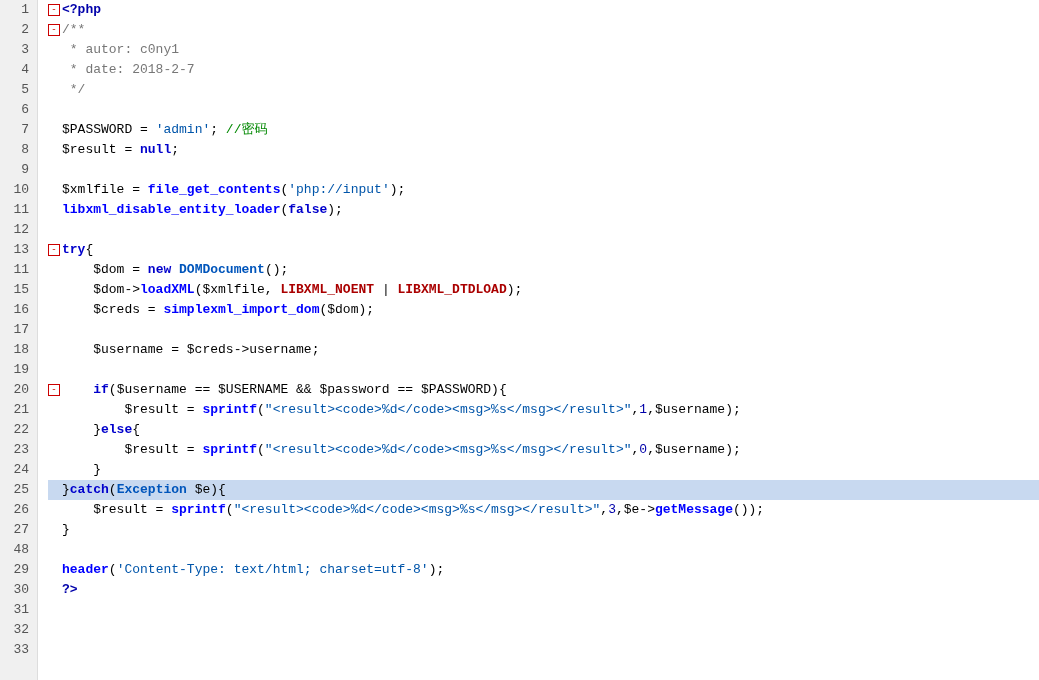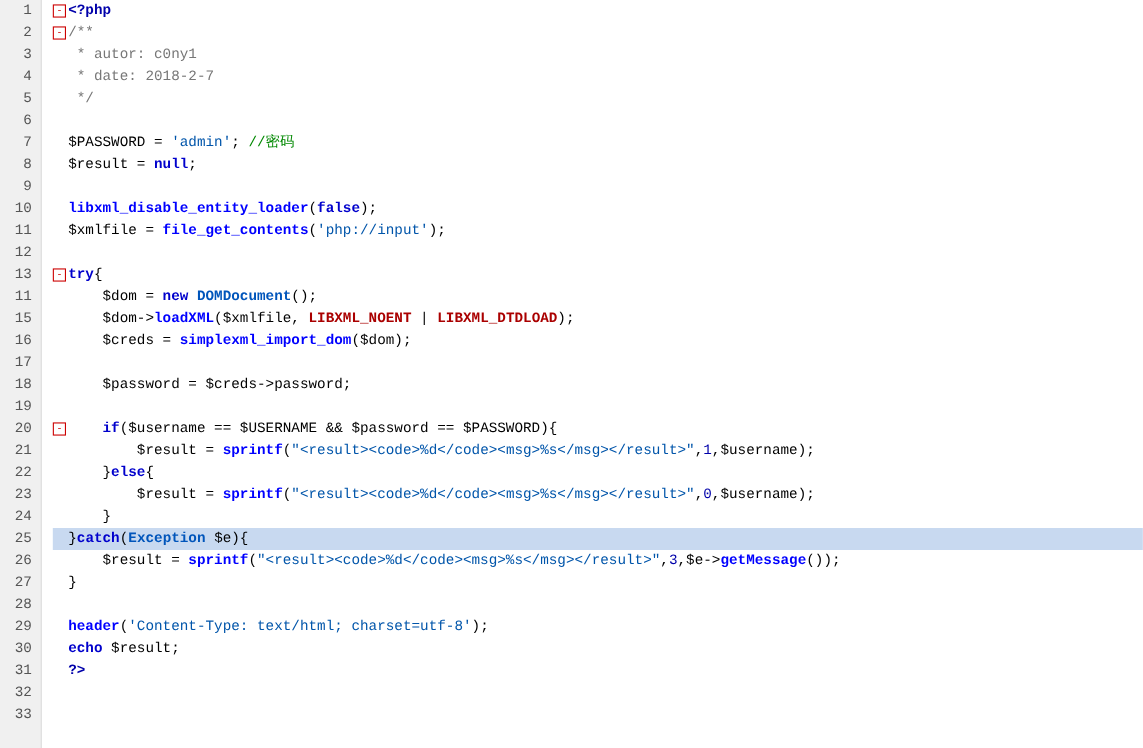--- a/index.html
+++ b/index.html
@@ -111,21 +111,21 @@
     <span class="line-number">18</span>
     <span class="line-number">19</span>
     <span class="line-number">20</span>
     <span class="line-number">21</span>
     <span class="line-number">22</span>
     <span class="line-number">23</span>
     <span class="line-number">24</span>
     <span class="line-number">25</span>
     <span class="line-number">26</span>
     <span class="line-number">27</span>
-    <span class="line-number">28</span>
+    <span class="line-number">48</span>
     <span class="line-number">29</span>
     <span class="line-number">30</span>
     <span class="line-number">31</span>
     <span class="line-number">32</span>
     <span class="line-number">33</span>
   </div>
 
   <div class="code-area">
 
     <div class="code-line">
@@ -169,30 +169,30 @@
       <span class="code-content"><span class="plain">$result = </span><span class="kw-blue">null</span><span class="plain">;</span></span>
     </div>
 
     <div class="code-line">
       <span class="fold-placeholder">&nbsp;</span>
       <span class="code-content">&nbsp;</span>
     </div>
 
     <div class="code-line">
       <span class="fold-placeholder">&nbsp;</span>
+      <span class="code-content"><span class="plain">$xmlfile = </span><span class="fn-blue">file_get_contents</span><span class="plain">(</span><span class="str-blue">'php://input'</span><span class="plain">);</span></span>
+    </div>
+
+    <div class="code-line">
+      <span class="fold-placeholder">&nbsp;</span>
       <span class="code-content"><span class="fn-blue">libxml_disable_entity_loader</span><span class="plain">(</span><span class="kw-blue">false</span><span class="plain">);</span></span>
     </div>
 
     <div class="code-line">
       <span class="fold-placeholder">&nbsp;</span>
-      <span class="code-content"><span class="plain">$xmlfile = </span><span class="fn-blue">file_get_contents</span><span class="plain">(</span><span class="str-blue">'php://input'</span><span class="plain">);</span></span>
-    </div>
-
-    <div class="code-line">
-      <span class="fold-placeholder">&nbsp;</span>
       <span class="code-content">&nbsp;</span>
     </div>
 
     <div class="code-line">
       <span class="fold-icon">-</span>
       <span class="code-content"><span class="kw-try">try</span><span class="plain">{</span></span>
     </div>
 
     <div class="code-line">
       <span class="fold-placeholder">&nbsp;</span>
@@ -207,25 +207,25 @@
     <div class="code-line">
       <span class="fold-placeholder">&nbsp;</span>
       <span class="code-content"><span class="plain">    $creds = </span><span class="fn-blue">simplexml_import_dom</span><span class="plain">($dom);</span></span>
     </div>
 
     <div class="code-line">
       <span class="fold-placeholder">&nbsp;</span>
       <span class="code-content">&nbsp;</span>
     </div>
 
-
-    <div class="code-line">
-      <span class="fold-placeholder">&nbsp;</span>
-      <span class="code-content"><span class="plain">    $password = $creds-&gt;password;</span></span>
-    </div>
+    <div class="code-line">
+      <span class="fold-placeholder">&nbsp;</span>
+      <span class="code-content"><span class="plain">    $username = $creds-&gt;username;</span></span>
+    </div>
+
 
     <div class="code-line">
       <span class="fold-placeholder">&nbsp;</span>
       <span class="code-content">&nbsp;</span>
     </div>
 
     <div class="code-line">
       <span class="fold-icon">-</span>
       <span class="code-content"><span class="plain">    </span><span class="kw-if">if</span><span class="plain">($username == $USERNAME &amp;&amp; $password == $PASSWORD){</span></span>
     </div>
@@ -268,24 +268,20 @@
     <div class="code-line">
       <span class="fold-placeholder">&nbsp;</span>
       <span class="code-content">&nbsp;</span>
     </div>
 
     <div class="code-line">
       <span class="fold-placeholder">&nbsp;</span>
       <span class="code-content"><span class="fn-blue">header</span><span class="plain">(</span><span class="str-blue">'Content-Type: text/html; charset=utf-8'</span><span class="plain">);</span></span>
     </div>
 
-    <div class="code-line">
-      <span class="fold-placeholder">&nbsp;</span>
-      <span class="code-content"><span class="kw-blue">echo</span><span class="plain"> $result;</span></span>
-    </div>
 
     <div class="code-line">
       <span class="fold-placeholder">&nbsp;</span>
       <span class="code-content"><span class="php-tag">?&gt;</span></span>
     </div>
 
   </div>
 </div>
 
 </body></html>

